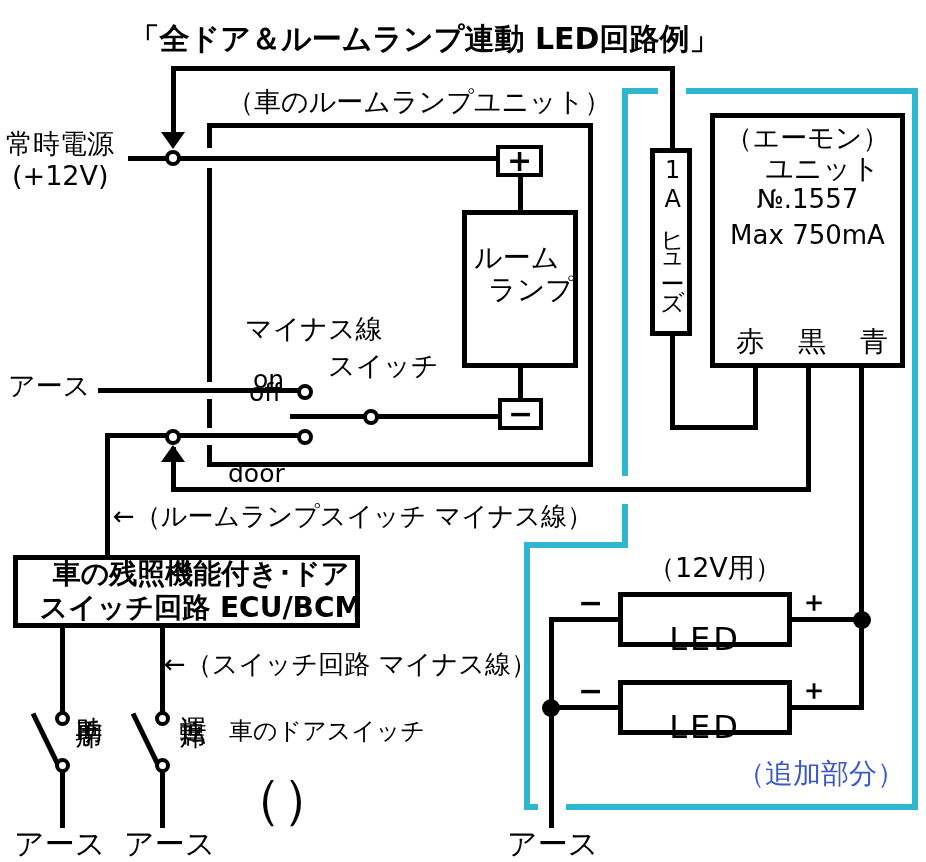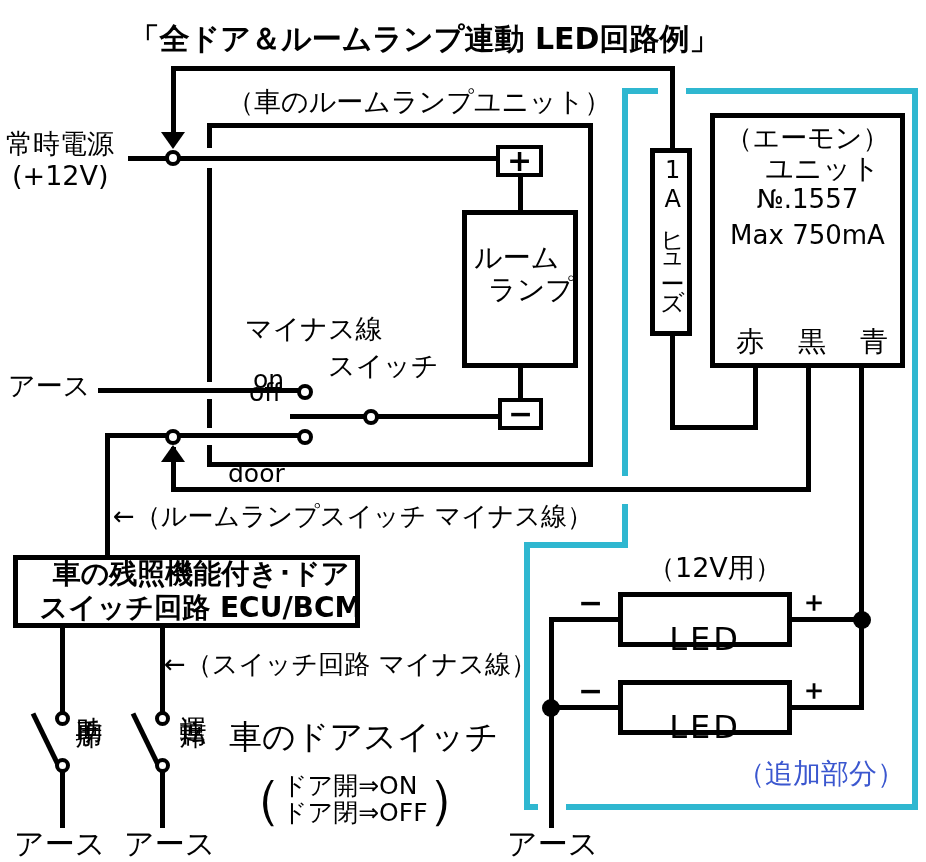--- a/index.html
+++ b/index.html
@@ -127,28 +127,24 @@
   <div class="lbl" style="left:13px;top:557px;width:376px;text-align:center;font-size:28px;font-weight:600;line-height:34px;">
     <div>車の残照機能付き･ドア</div>
     <div>スイッチ回路 ECU/BCM</div>
   </div>
 
   <div class="lbl" style="left:164px;top:650px;font-size:26px;">←（スイッチ回路 マイナス線）</div>
 
   <div class="lbl vert" style="left:74px;top:695px;font-size:27px;letter-spacing:2px;">助手席</div>
   <div class="lbl vert" style="left:178px;top:695px;font-size:27px;letter-spacing:2px;">運転席</div>
 
-  <div class="lbl" style="left:229px;top:718px;font-size:33px;">車のドアスイッチ</div>
+  <div class="lbl" style="left:229px;top:718px;font-size:24px;">車のドアスイッチ</div>
 
   <div class="lbl flexc" style="left:228px;top:748px;">
     <span style="font-size:54px;font-weight:400;">（</span>
-    <span style="display:inline-block;">
-      <div style="font-size:25px;line-height:27px;">ドア開⇒ON</div>
-      <div style="font-size:25px;line-height:27px;">ドア閉⇒OFF</div>
-    </span>
     <span style="font-size:54px;font-weight:400;">）</span>
   </div>
 
   <div class="lbl" style="left:14px;top:827px;font-size:30px;">アース</div>
   <div class="lbl" style="left:124px;top:827px;font-size:30px;">アース</div>
 
   <div class="lbl vert" style="left:658px;top:156px;font-size:24px;letter-spacing:1px;">1Aヒューズ</div>
 
   <div class="lbl" style="left:710px;top:122px;width:195px;text-align:center;">
     <div style="font-size:27px;">（エーモン）</div>

